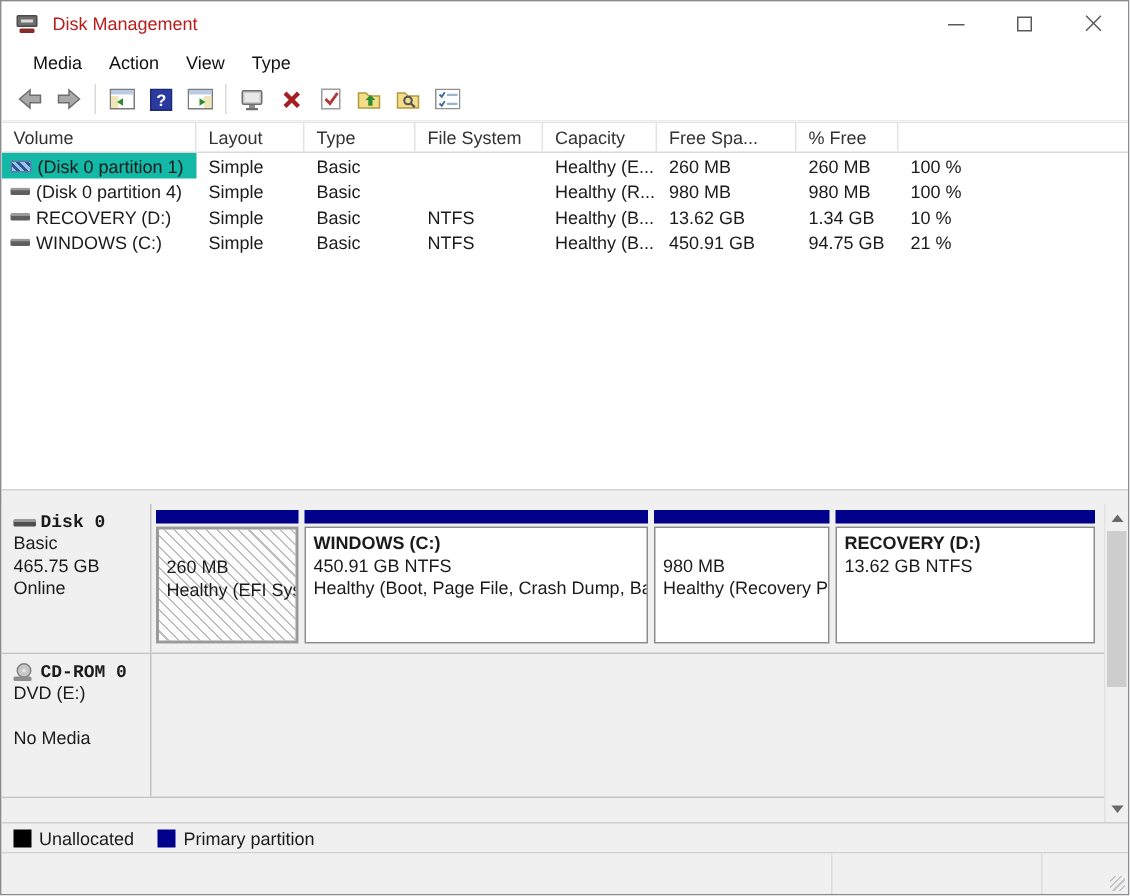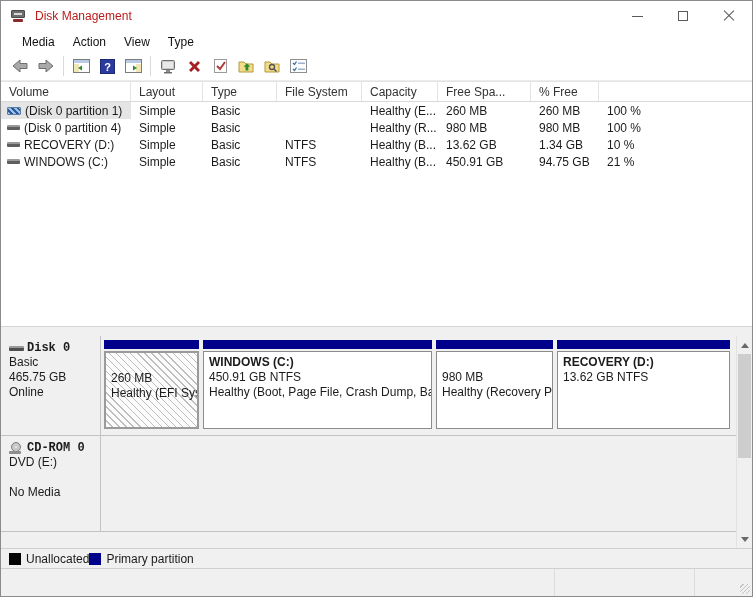--- a/index.html
+++ b/index.html
@@ -34,21 +34,21 @@
 
   
   .list-pane { height:245px; background:#fff; flex:0 0 auto; overflow:hidden; }
   .grid-row { display:grid; grid-template-columns:130px 72px 74px 85px 76px 93px 68px 83px 1fr; align-items:center; }
   .list-header { height:21px; border-top:1px solid #e3e3e3; border-bottom:1px solid #d9d9d9; }
   .hcell { height:100%; display:flex; align-items:center; padding-left:8px; border-right:1px solid #e3e3e3; color:#333; }
   .hcell:last-child { border-right:none; }
   .vrow { height:17px; }
   .vcell { padding-left:8px; white-space:nowrap; overflow:hidden; }
   .vcell-volume { display:flex; align-items:center; gap:4px; padding-left:6px; height:17px; }
-  .vrow-0 .vcell-volume { background:#e5e5e5; }
+  .vrow-0 .vcell-volume { background:#14b8a6; }
   .vol-drive-icon { width:13px; height:5px; background:#5f5f5f; border-top:2px solid #9a9a9a; border-radius:1px; flex:0 0 auto; }
   .vol-efi-icon { width:14px; height:8px; border-radius:1px; flex:0 0 auto;
     background:repeating-linear-gradient(45deg,#9cc3e5 0 2px,#2b579a 2px 4px); border:1px solid #5b7ca6; }
 
   
   .splitter { height:10px; background:#f0f0f0; border-top:1px solid #d4d4d4; flex:0 0 auto; }
 
   
   .graph-pane { height:212px; background:#f0f0f0; position:relative; flex:0 0 auto; }
   .graph-content { position:absolute; left:0; top:0; right:16px; bottom:0; overflow:hidden; }
@@ -77,21 +77,21 @@
 
   
   .vscroll { position:absolute; top:0; right:0; width:16px; bottom:0; background:#f0f0f0; border-left:1px solid #e2e2e2; }
   .sb-btn { position:absolute; left:0; width:16px; height:16px; display:flex; align-items:center; justify-content:center; }
   .sb-up { top:1px; } .sb-down { bottom:1px; }
   .tri-up { width:0; height:0; border-left:4px solid transparent; border-right:4px solid transparent; border-bottom:5px solid #6a6a6a; }
   .tri-down { width:0; height:0; border-left:4px solid transparent; border-right:4px solid transparent; border-top:5px solid #6a6a6a; }
   .sb-thumb { position:absolute; left:1px; right:1px; top:18px; height:104px; background:#cdcdcd; }
 
   
-  .legend { height:21px; background:#f0f0f0; border-top:1px solid #d0d0d0; border-bottom:1px solid #cfcfcf; display:flex; align-items:center; padding-left:8px; gap:0; flex:0 0 auto; }
+  .legend { height:21px; background:#f0f0f0; border-top:1px solid #d0d0d0; border-bottom:1px solid #cfcfcf; display:flex; align-items:center; padding-left:8px; gap:16px; flex:0 0 auto; }
   .legend-item { display:flex; align-items:center; gap:5px; }
   .swatch { width:12px; height:12px; }
   .swatch-unallocated { background:#000; }
   .swatch-primary { background:#00008B; }
 
   
   .statusbar { flex:1 1 auto; background:#f0f0f0; display:flex; }
   .sb-seg-main { flex:1 1 auto; }
   .sb-seg { border-left:1px solid #dcdcdc; }
   .sb-seg-a { width:140px; } .sb-seg-b { width:58px; position:relative; }

